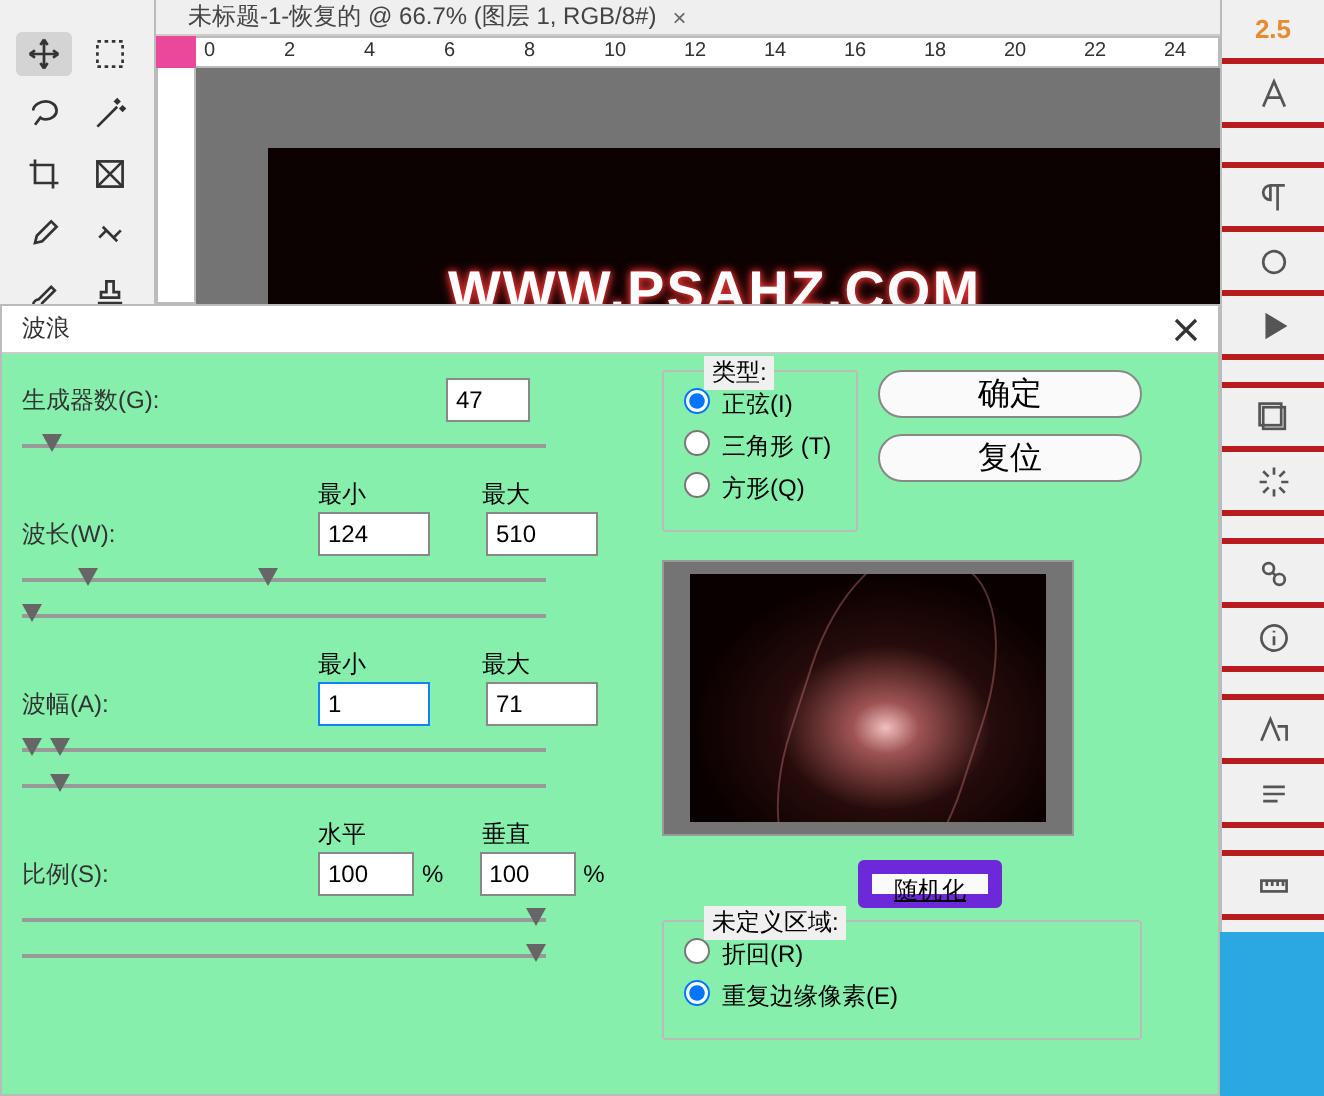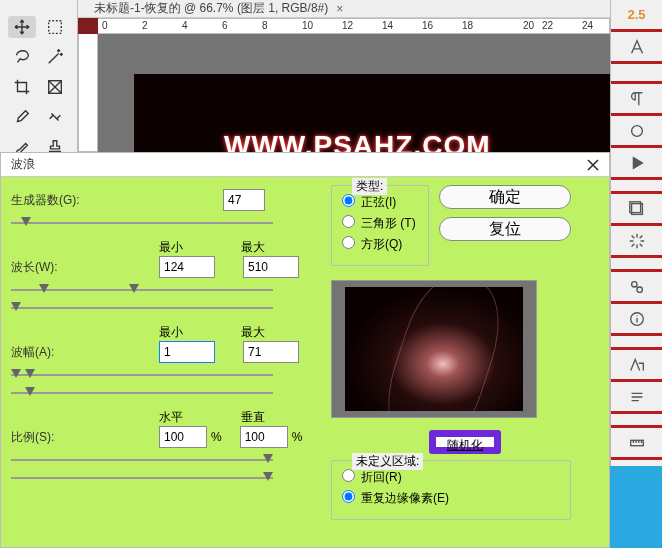--- a/index.html
+++ b/index.html
@@ -7,40 +7,40 @@
 
 
 .tool-panel { position: absolute; left: 0; top: 0; width: 78px; height: 548px; background: #f0f0f0; border-right: 1px solid #bbb; }
 .tool-grid { padding: 16px 8px 0 8px; }
 .tool-row { display: flex; gap: 6px; margin-bottom: 8px; }
 .tool-btn { width: 28px; height: 22px; display: flex; align-items: center; justify-content: center; border-radius: 3px; cursor: pointer; }
 .tool-btn.active { background: #d4d4d4; }
 .tool-btn svg { width: 18px; height: 18px; stroke: #333; fill: none; stroke-width: 1.5; }
 
 
-.doc-area { position: absolute; left: 78px; top: 0; right: 52px; height: 152px; background: #7f1d1d; }
+.doc-area { position: absolute; left: 78px; top: 0; right: 52px; height: 152px; background: #ec4899; }
 .tab-bar { height: 18px; display: flex; align-items: center; padding-left: 8px; background: #efefef; border-bottom: 1px solid #ccc; }
 .tab { display: flex; align-items: center; padding: 0 8px; font-size: 11px; color: #444; }
 .tab-close { margin-left: 8px; color: #666; }
 .ruler-h { position: absolute; left: 20px; right: 0; top: 18px; height: 16px; background: #fff; border: 1px solid #bbb; border-left: none; }
 .ruler-h span { position: absolute; top: 1px; font-size: 10px; color: #333; }
 .ruler-v { position: absolute; left: 0; top: 34px; width: 20px; bottom: 0; background: #fff; border: 1px solid #bbb; border-top: none; }
 .canvas-wrap { position: absolute; left: 20px; top: 34px; right: 0; bottom: 0; background: #747474; overflow: hidden; }
 .canvas-black { position: absolute; left: 36px; top: 40px; right: 0; bottom: 0; background: #0c0202; padding-left: 31px; }
 .canvas-text { position: absolute; left: 90px; top: 56px; font-size: 28px; font-weight: 800; color: #fff; text-shadow: 0 0 6px #e33, 0 0 3px #e33; letter-spacing: 1px; }
 
 
 .right-panel { position: absolute; right: 0; top: 0; width: 52px; height: 548px; background: #f0f0f0; border-left: 1px solid #bbb; }
 .rp-cell { height: 32px; display: flex; align-items: center; justify-content: center; border-bottom: 3px solid #b91c1c; }
 .rp-accent { color: #e88b2e; font-weight: bold; font-size: 13px; }
 .rp-cell svg { width: 18px; height: 18px; stroke: #555; fill: none; stroke-width: 1.5; }
 .highlight-bar { position: absolute; right: 0; bottom: 0; width: 52px; height: 82px; background: #2aa9e0; }
 
 
-.dialog { position: absolute; left: 0; top: 152px; right: 52px; height: 396px; background: #bef264; border: 1px solid #bbb; }
+.dialog { position: absolute; left: 0; top: 152px; right: 52px; height: 396px; background: #86efac; border: 1px solid #bbb; }
 .dlg-title { height: 24px; display: flex; align-items: center; justify-content: space-between; padding: 0 6px 0 10px; background: #fff; border-bottom: 1px solid #ccc; }
 .dlg-title span { font-size: 12px; color: #333; }
 .dlg-close { width: 20px; height: 20px; display: flex; align-items: center; justify-content: center; }
 .dlg-body { position: relative; padding: 12px 0 0 0; height: calc(100% - 24px); }
 
 
 .left-col { position: absolute; left: 10px; top: 12px; width: 310px; }
 .row { display: flex; align-items: center; margin-bottom: 4px; }
 .label { width: 80px; font-size: 12px; color: #333; }
 .mini-labels2 { display: flex; margin-left: 148px; gap: 58px; }
@@ -145,21 +145,21 @@
     <span style="left:4px">0</span>
     <span style="left:44px">2</span>
     <span style="left:84px">4</span>
     <span style="left:124px">6</span>
     <span style="left:164px">8</span>
     <span style="left:204px">10</span>
     <span style="left:244px">12</span>
     <span style="left:284px">14</span>
     <span style="left:324px">16</span>
     <span style="left:364px">18</span>
-    <span style="left:425px">20</span>
+    <span style="left:404px">20</span>
     <span style="left:444px">22</span>
     <span style="left:484px">24</span>
   </div>
   <div class="ruler-v"></div>
   <div class="canvas-wrap">
     <div class="canvas-black">
       <div class="canvas-text">WWW.PSAHZ.COM</div>
     </div>
   </div>
 </div>

